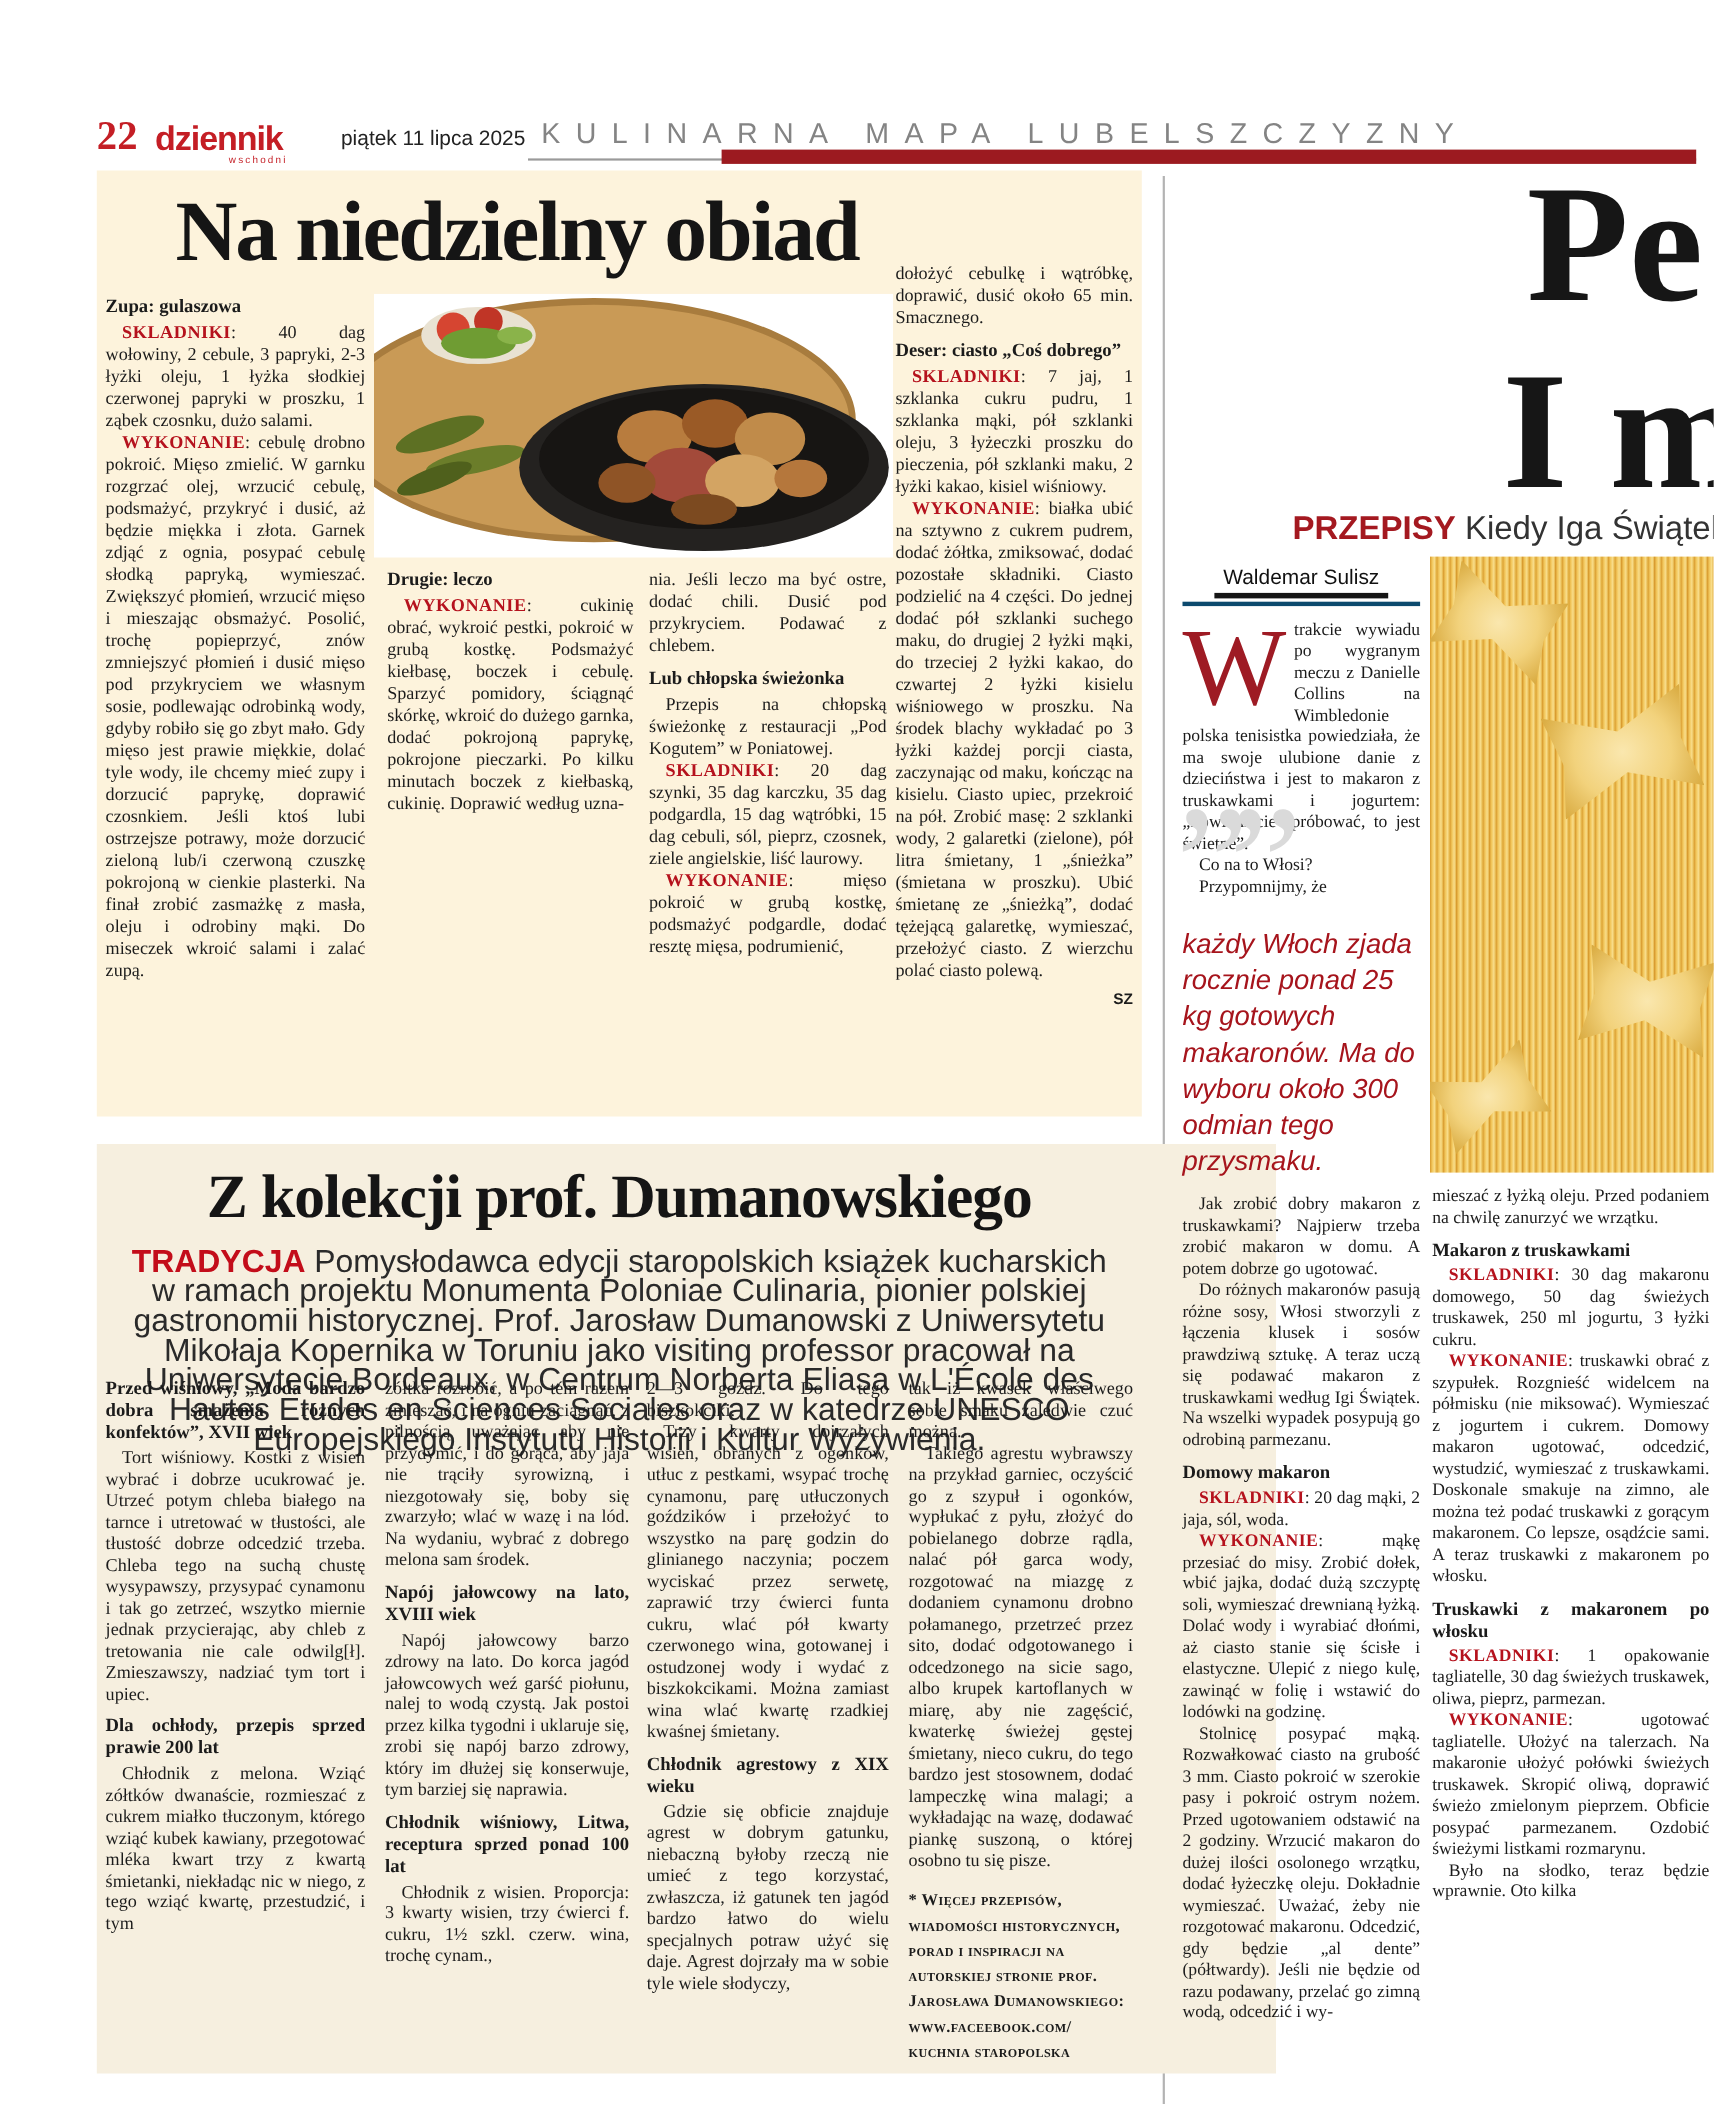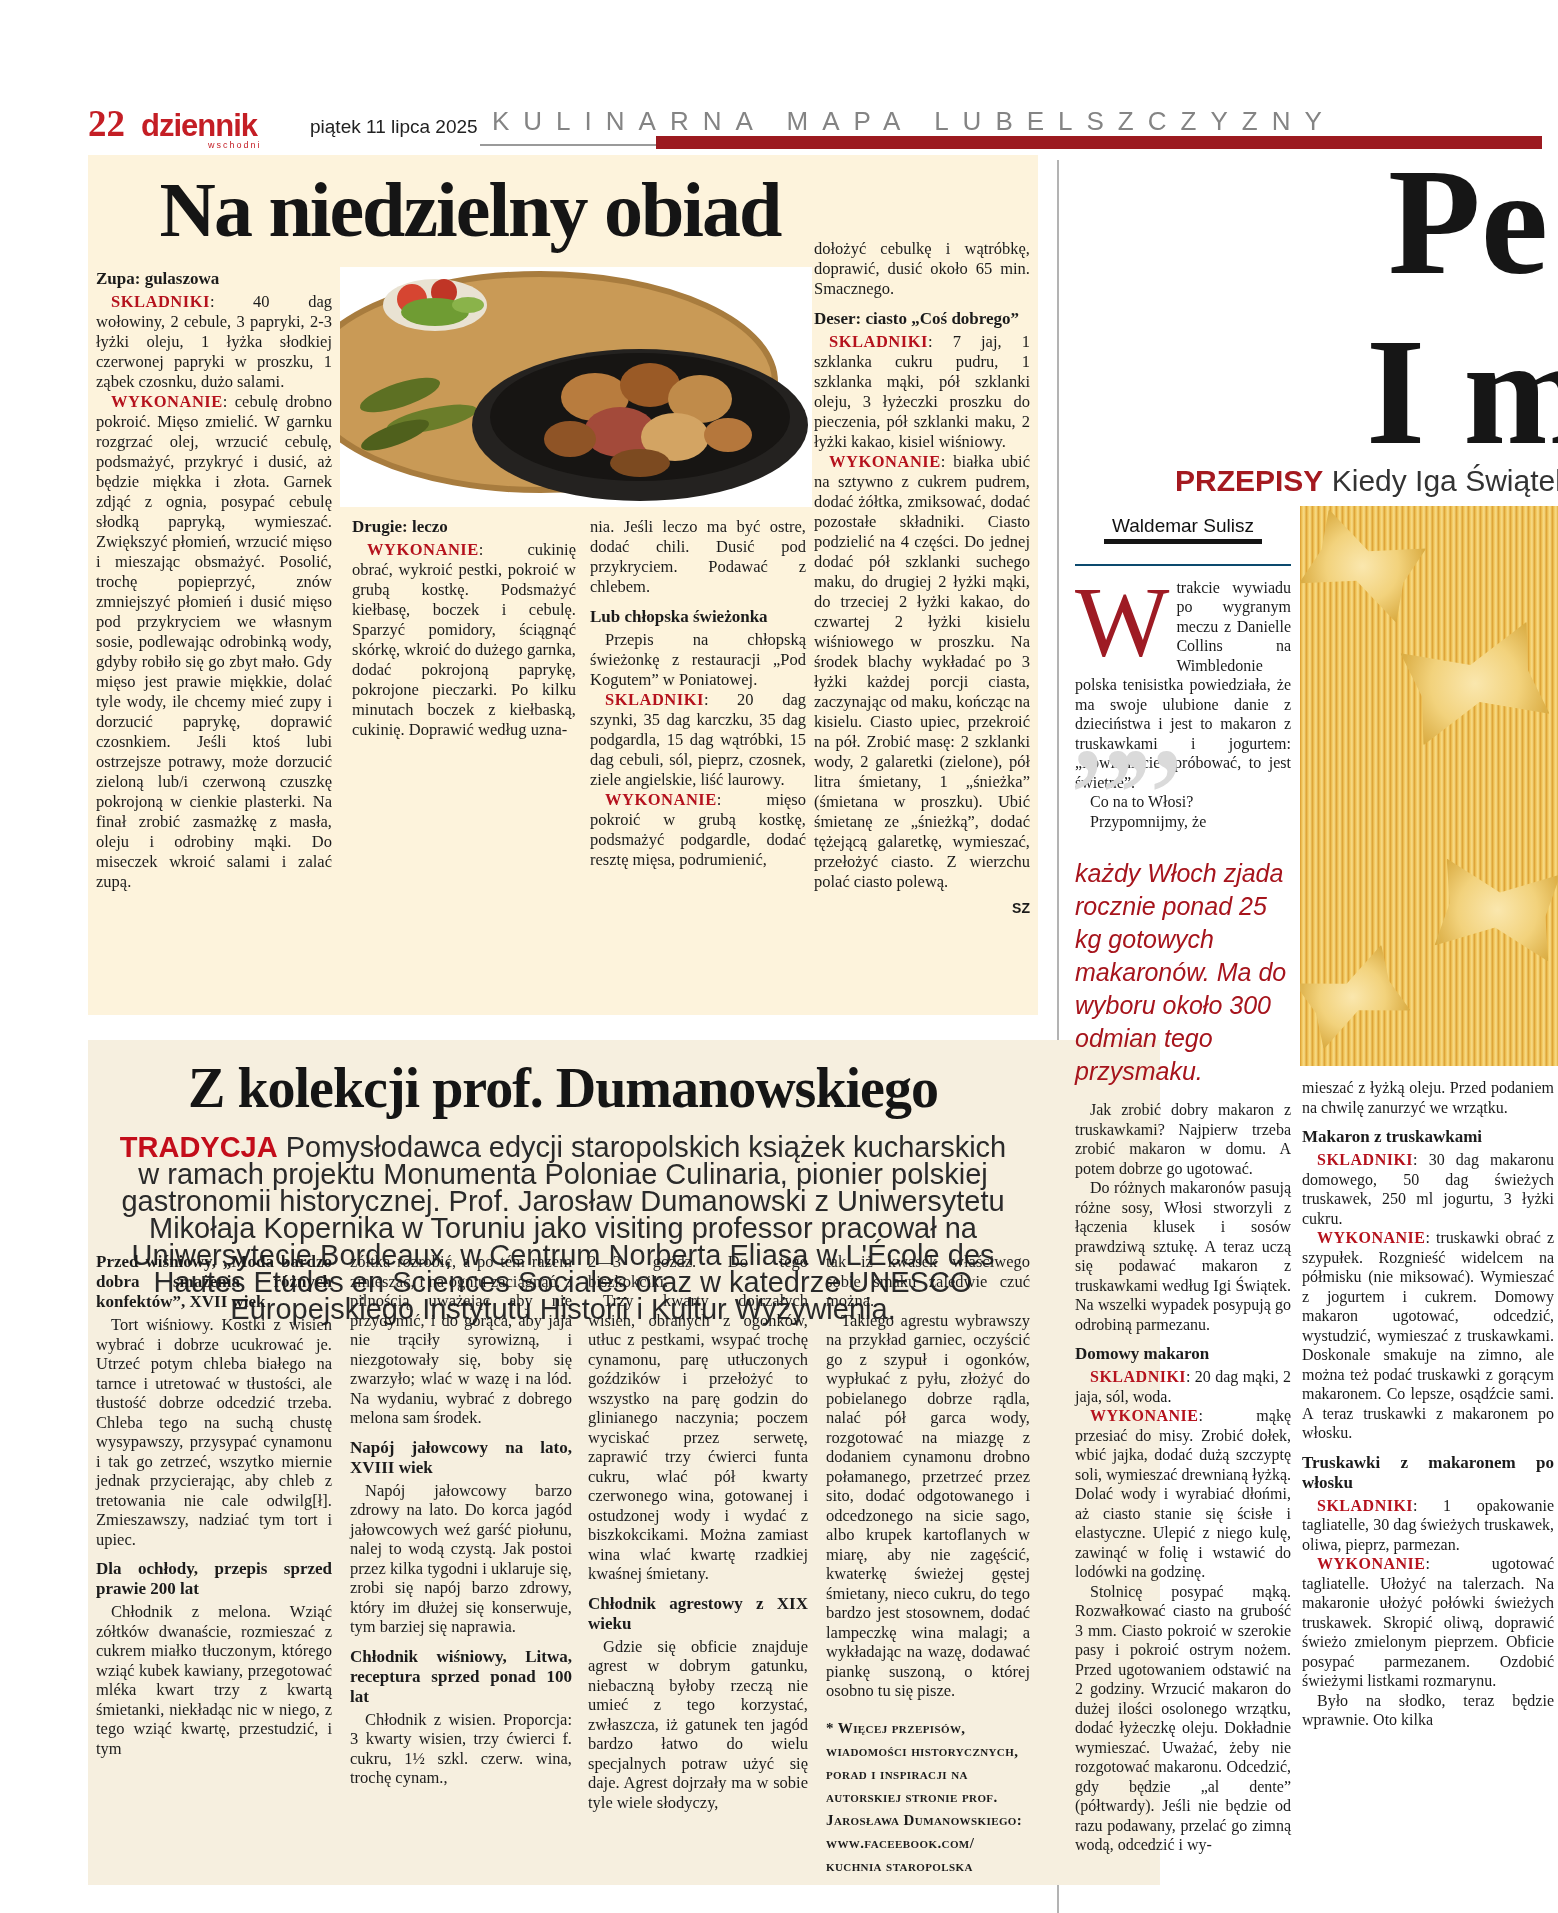--- a/index.html
+++ b/index.html
@@ -33,21 +33,21 @@
   .colh.first{margin-top:0 !important;}
   .lbl{color:#b5121d;font-weight:bold;letter-spacing:.5px;}
   .sig{text-align:right;font-weight:bold;font-size:14px;margin-top:6px;font-family:"Liberation Sans",sans-serif;}
   .note{margin-top:16px;font-weight:bold;font-variant:small-caps;font-size:15px;line-height:23px;
         letter-spacing:.4px;text-align:left;text-indent:0;}
   
   .hfrag{font-size:152px;font-weight:bold;color:#161616;white-space:nowrap;line-height:1;}
   .kicker{left:1175px;top:416px;white-space:nowrap;font-family:"Liberation Sans",sans-serif;font-size:30px;color:#333;}
   .kicker .kl{color:#a41920;font-weight:bold;}
   .byline{text-align:center;font-family:"Liberation Sans",sans-serif;font-size:19px;color:#111;
-          border-bottom:2px solid #0c4a6e;padding-bottom:20px;margin-bottom:12px;}
+          border-bottom:4px solid #0c4a6e;padding-bottom:3px;margin-bottom:12px;}
   .byline span{display:inline-block;border-bottom:5px solid #151515;padding:0 8px 3px;}
   .dropcap{float:left;font-size:100px;line-height:80px;color:#9e1b24;margin:4px 7px 0 0;}
   .pq{position:relative;margin:18px 0 12px;padding-top:8px;}
   .pqmark{position:absolute;left:-6px;top:-58px;font-size:150px;color:#dadada;letter-spacing:-18px;z-index:0;}
   .pqtext{position:relative;z-index:1;font-family:"Liberation Sans",sans-serif;font-style:italic;
           font-size:25px;line-height:33px;color:#a6141c;text-align:left;text-indent:0 !important;}
   .c56{font-size:16px;line-height:19.5px;}
   
   .photo1{left:252px;top:112px;width:472px;height:240px;}
   .photo2{left:1300px;top:458px;width:258px;height:560px;overflow:hidden;

